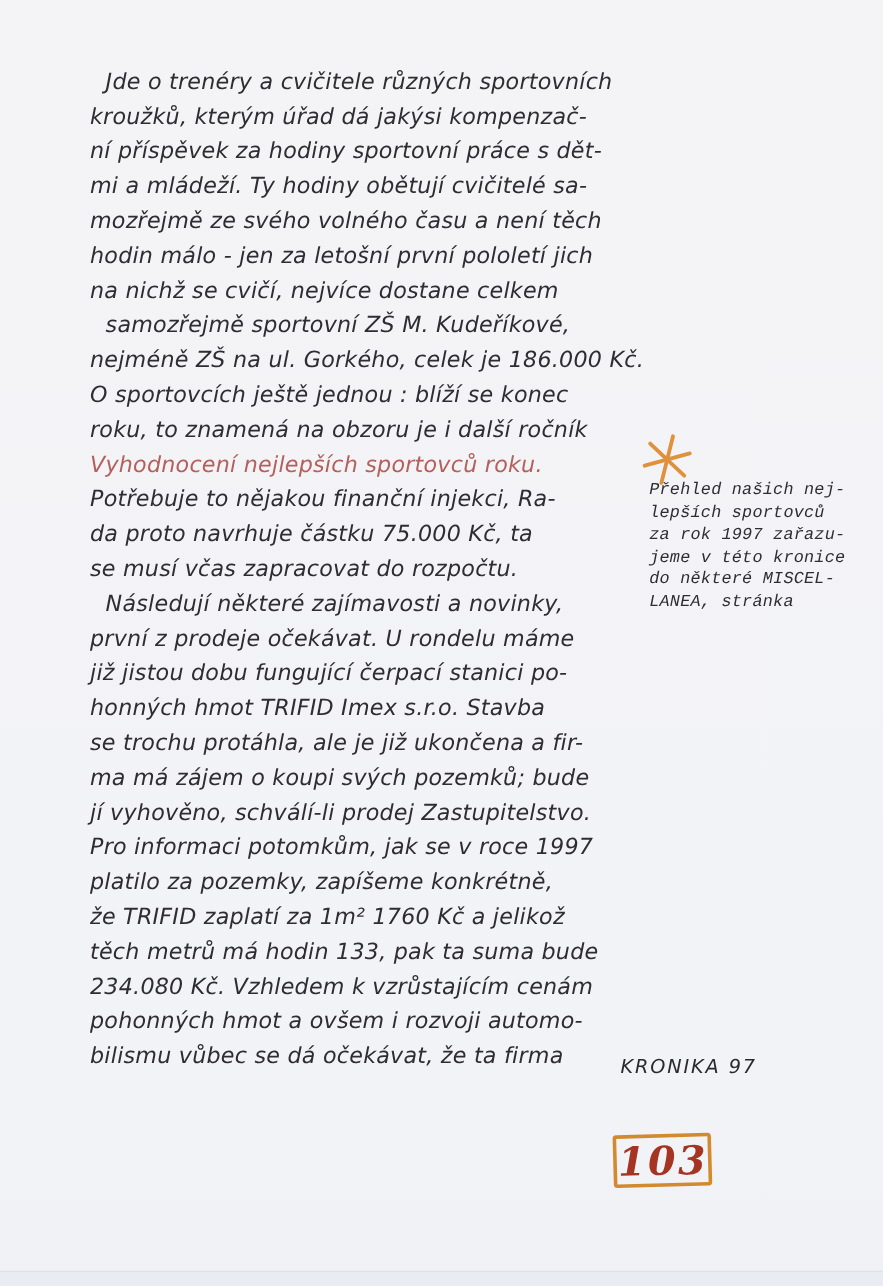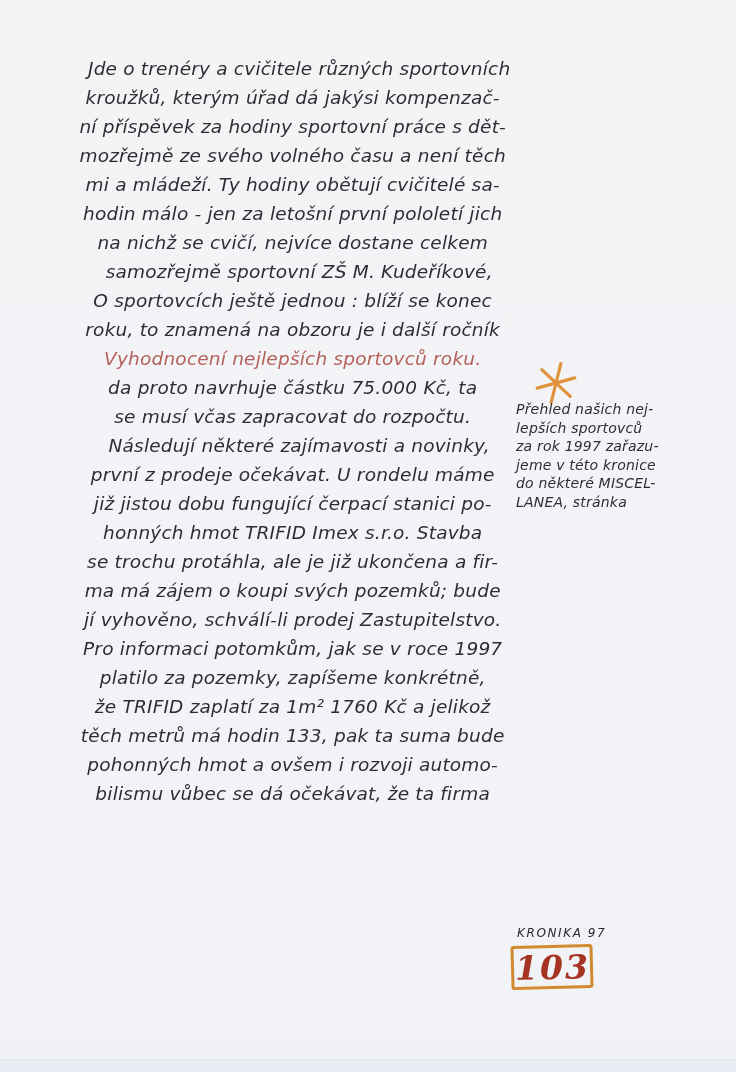--- a/index.html
+++ b/index.html
@@ -24,21 +24,20 @@
     position: absolute;
     left: 0; right: 0; bottom: 0;
     height: 12px;
     background: #e9ecf3;
     border-top: 1px solid #dde2ec;
   }
   .main-text {
     position: absolute;
     left: 75px;
     top: 54px;
-    text-align: center;
   }
   .text-line {
     font-style: italic;
     font-size: 18.5px;
     line-height: 29px;
     letter-spacing: 0.2px;
     color: #2e2e32;
     white-space: nowrap;
   }
   .text-line.red {
@@ -49,37 +48,38 @@
   }
   .margin-marker {
     position: absolute;
     left: 533px;
     top: 360px;
     width: 46px;
     height: 46px;
   }
   .margin-note {
     position: absolute;
-    left: 516px;
+    left: 541px;
     top: 400px;
+    font-family: Liberation Mono, monospace;
   }
   .note-line {
     font-style: italic;
     font-size: 14px;
     line-height: 18.6px;
     letter-spacing: 0.2px;
     color: #2e2e32;
     white-space: nowrap;
   }
   .footer-label {
     position: absolute;
     left: 517px;
-    top: 926px;
+    top: 879px;
     font-style: italic;
-    font-size: 12px;
+    font-size: 16px;
     letter-spacing: 1.6px;
     color: #2a2a2e;
     white-space: nowrap;
   }
   .page-number-box {
     position: absolute;
     left: 511px;
     top: 945px;
     width: 76px;
     height: 38px;
@@ -103,41 +103,44 @@
 </style>
 </head>
 <body>
 
 <div class="page">
 
   <div class="main-text">
       <div class="text-line indent">Jde o trenéry a cvičitele různých sportovních</div>
       <div class="text-line">kroužků, kterým úřad dá jakýsi kompenzač-</div>
       <div class="text-line">ní příspěvek za hodiny sportovní práce s dět-</div>
+      <div class="text-line">mi a mládeží. Ty hodiny obětují cvičitelé sa-</div>
       <div class="text-line">mozřejmě ze svého volného času a není těch</div>
-      <div class="text-line">mi a mládeží. Ty hodiny obětují cvičitelé sa-</div>
       <div class="text-line">hodin málo - jen za letošní první pololetí jich</div>
       <div class="text-line">na nichž se cvičí, nejvíce dostane celkem</div>
       <div class="text-line indent">samozřejmě sportovní ZŠ M. Kudeříkové,</div>
+      <div class="text-line">nejméně ZŠ na ul. Gorkého, celek je 186.000 Kč.</div>
       <div class="text-line">O sportovcích ještě jednou : blíží se konec</div>
       <div class="text-line">roku, to znamená na obzoru je i další ročník</div>
       <div class="text-line red">Vyhodnocení nejlepších sportovců roku.</div>
+      <div class="text-line">Potřebuje to nějakou finanční injekci, Ra-</div>
       <div class="text-line">da proto navrhuje částku 75.000 Kč, ta</div>
       <div class="text-line">se musí včas zapracovat do rozpočtu.</div>
       <div class="text-line indent">Následují některé zajímavosti a novinky,</div>
       <div class="text-line">první z prodeje očekávat. U rondelu máme</div>
       <div class="text-line">již jistou dobu fungující čerpací stanici po-</div>
       <div class="text-line">honných hmot TRIFID Imex s.r.o. Stavba</div>
       <div class="text-line">se trochu protáhla, ale je již ukončena a fir-</div>
       <div class="text-line">ma má zájem o koupi svých pozemků; bude</div>
       <div class="text-line">jí vyhověno, schválí-li prodej Zastupitelstvo.</div>
       <div class="text-line">Pro informaci potomkům, jak se v roce 1997</div>
       <div class="text-line">platilo za pozemky, zapíšeme konkrétně,</div>
       <div class="text-line">že TRIFID zaplatí za 1m² 1760 Kč a jelikož</div>
       <div class="text-line">těch metrů má hodin 133, pak ta suma bude</div>
+      <div class="text-line">234.080 Kč. Vzhledem k vzrůstajícím cenám</div>
       <div class="text-line">pohonných hmot a ovšem i rozvoji automo-</div>
       <div class="text-line">bilismu vůbec se dá očekávat, že ta firma</div>
     </div>
 
   <div class="margin-marker">
     <svg width="46" height="46" viewBox="0 0 46 46" aria-hidden="true">
       <g transform="rotate(14 23 23)" stroke="#e0913c" stroke-width="3.2" stroke-linecap="round">
         <line x1="23" y1="3" x2="23" y2="43"></line>
         <line x1="6" y1="13.5" x2="40" y2="32.5"></line>
         <line x1="6" y1="32.5" x2="40" y2="13.5"></line>

